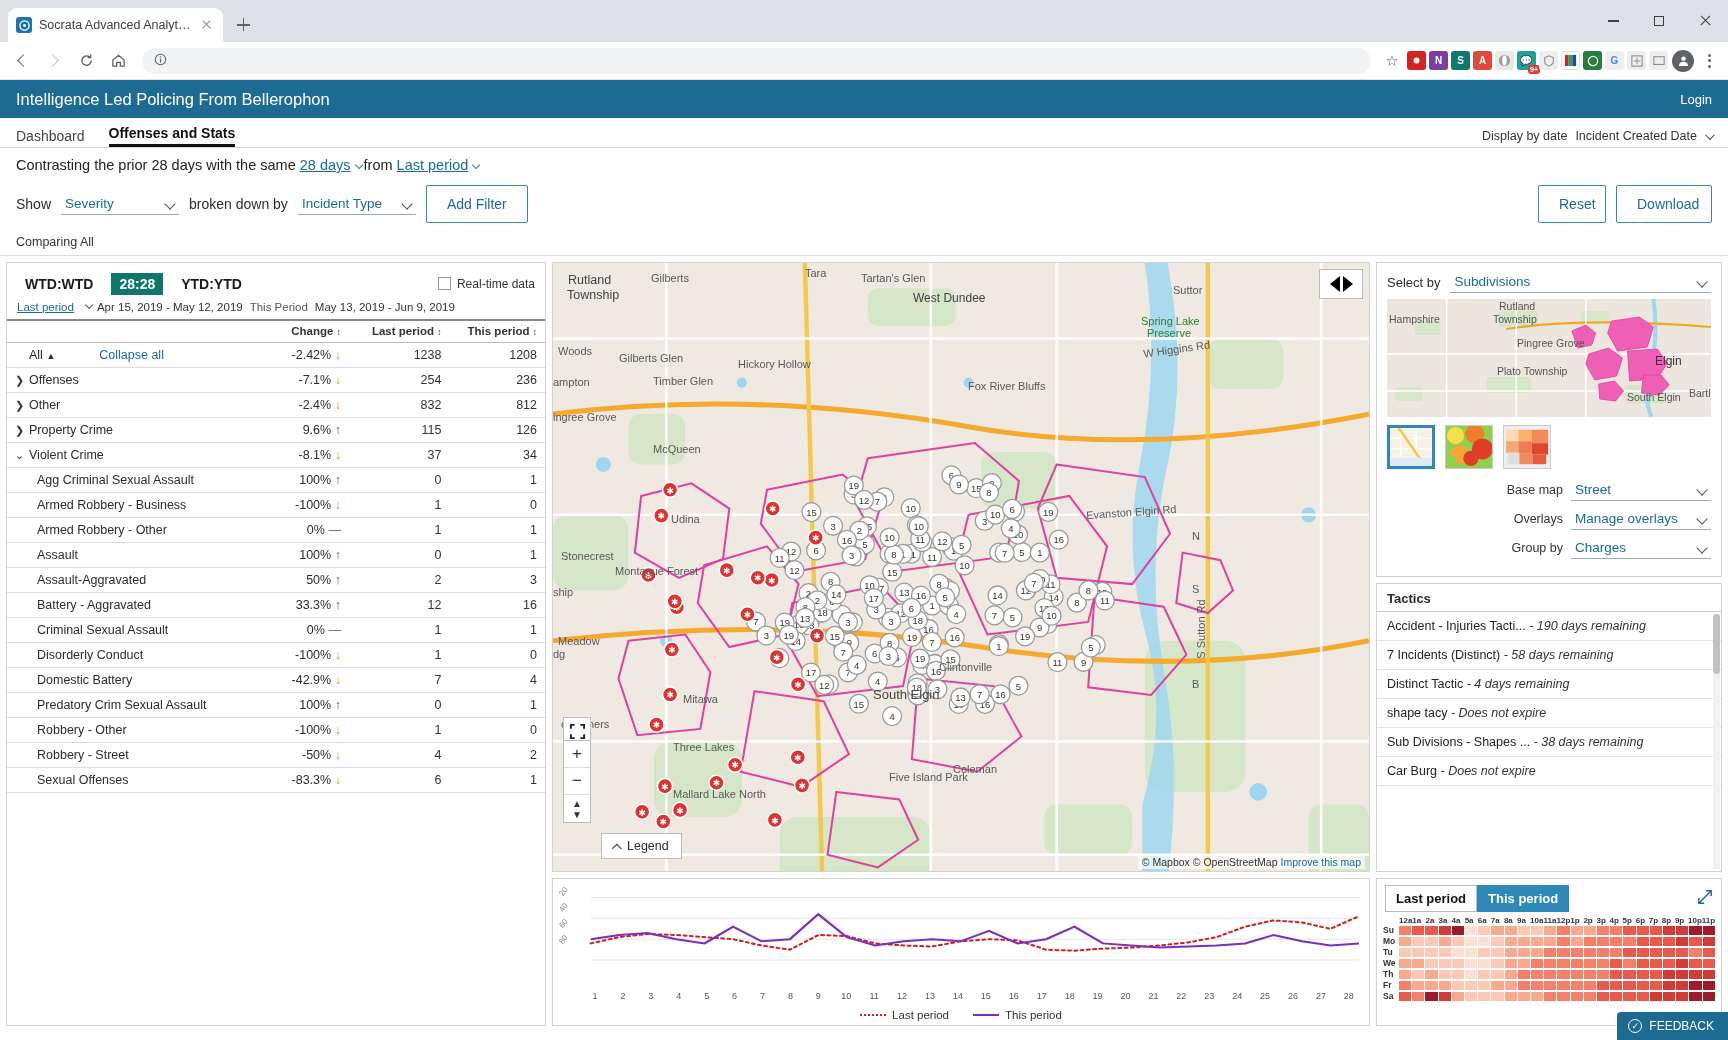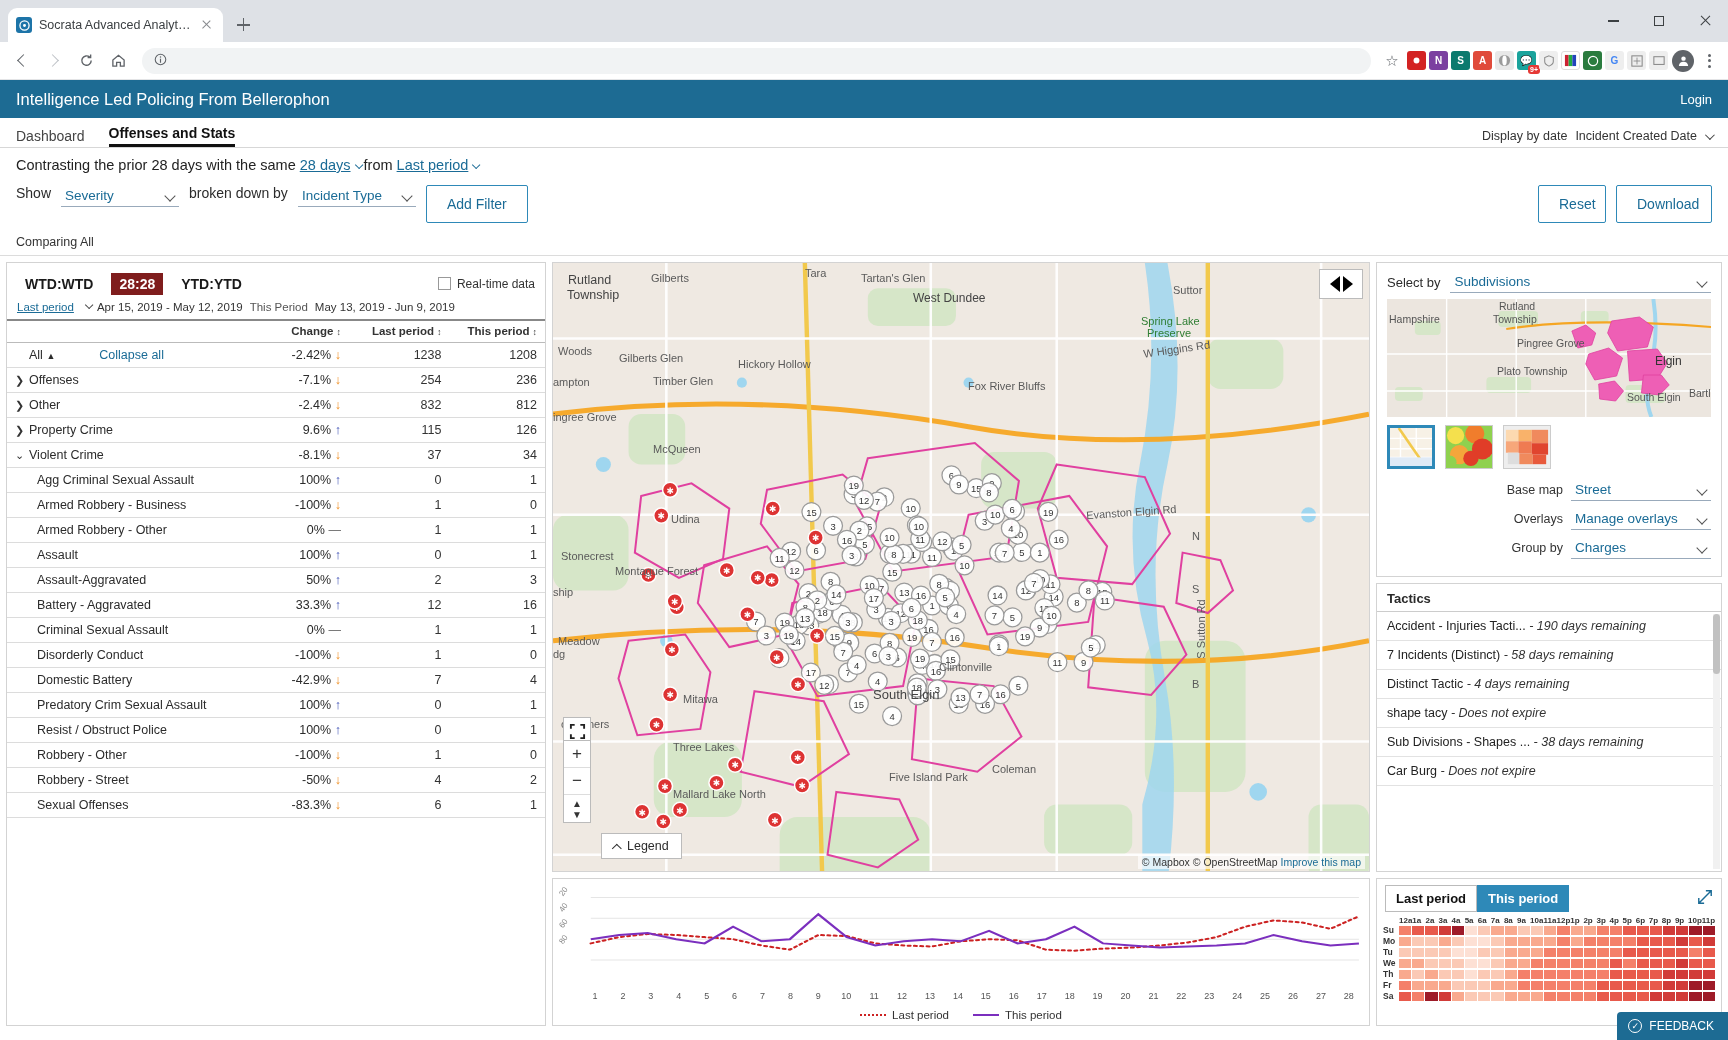--- a/index.html
+++ b/index.html
@@ -64,37 +64,37 @@
   .apptab { font-size:14px; color:#444; padding-bottom:3px; }
   .apptab.active { font-weight:bold; color:#111; border-bottom:3px solid #111; }
   .displayby { margin-left:auto; display:flex; align-items:center; gap:8px; padding-bottom:4px; font-size:12.5px; color:#333; }
   .displayby .sel { color:#333; }
   .chev { display:inline-block; width:7px; height:7px; border-right:1.6px solid #444; border-bottom:1.6px solid #444; transform:rotate(45deg) translateY(-2px); }
 
   .contrast-row { padding:9px 16px 4px; font-size:14.5px; color:#222; }
   .lnk { color:#1a6b96; text-decoration:underline; cursor:pointer; }
   .chev-sm { display:inline-block; width:6px; height:6px; border-right:1.5px solid #1a6b96; border-bottom:1.5px solid #1a6b96; transform:rotate(45deg) translateY(-3px); margin-left:3px; }
 
-  .show-row { display:flex; align-items:flex-start; gap:10px; padding:8px 16px 10px; font-size:14px; }
+  .show-row { display:flex; align-items:center; gap:10px; padding:8px 16px 10px; font-size:14px; }
   .uselect { border:none; border-bottom:1px solid #9ab; color:#1a6b96; background:transparent; font-size:13.5px; padding:3px 18px 3px 4px; width:118px;
              -webkit-appearance:none; appearance:none; position:relative; font-family:"Liberation Sans", sans-serif; }
   .selwrap { position:relative; display:inline-block; }
   .selwrap:after { content:""; position:absolute; right:5px; top:7px; width:7px; height:7px; border-right:1.5px solid #555; border-bottom:1.5px solid #555; transform:rotate(45deg); pointer-events:none; }
   .btn-outline { border:1px solid #2e89b8; color:#1a6b96; background:#fff; padding:10px 20px; font-size:14px; border-radius:2px; cursor:pointer; font-family:"Liberation Sans", sans-serif; }
   .right-btns { margin-left:auto; display:flex; gap:10px; }
   .comparing { padding:2px 16px 6px; font-size:12.5px; color:#333; border-bottom:1px solid #dcdcdc; }
 
   .content { flex:1; display:flex; gap:6px; padding:6px; background:#fff; overflow:hidden; }
   .panel { border:1px solid #d3d3d3; background:#fff; }
 
   
   .left-panel { width:540px; display:flex; flex-direction:column; overflow:hidden; }
   .seg-row { display:flex; align-items:center; padding:10px 10px 6px; gap:10px; }
   .seg { font-size:14px; font-weight:bold; color:#1a1a1a; padding:3px 8px; }
-  .seg.active { background:#7f1d1d; color:#fff; }
+  .seg.active { background:#0f766e; color:#fff; }
   .realtime { margin-left:auto; display:flex; gap:6px; font-size:12px; color:#333; }
   .cb { width:13px; height:13px; border:1px solid #999; background:#fff; display:inline-block; }
   .period-row { display:flex; align-items:center; gap:7px; padding:0 10px 6px; font-size:11.5px; color:#333; }
   .period-row .ddl { color:#1a6b96; text-decoration:underline; }
   .period-row .lbl { color:#555; }
 
   table.stats { width:100%; border-collapse:collapse; font-size:12.5px; }
   table.stats thead th { font-size:11.5px; font-weight:bold; color:#333; padding:4px 8px 5px; border-top:2px solid #888; border-bottom:1px solid #bbb; text-align:right; white-space:nowrap; }
   table.stats thead th.first { text-align:left; }
   table.stats td { padding:5px 8px; border-bottom:1px solid #dcdcdc; white-space:nowrap; }
@@ -449,26 +449,20 @@
                 <td class="num">7</td>
                 <td class="num">4</td>
               </tr>
               <tr>
                 <td class="name"><span class="lvl2">Predatory Crim Sexual Assault</span></td>
                 <td class="chg">100% <span class="up">↑</span></td>
                 <td class="num">0</td>
                 <td class="num">1</td>
               </tr>
               <tr>
-                <td class="name"><span class="lvl2">Resist / Obstruct Police</span></td>
-                <td class="chg">100% <span class="up">↑</span></td>
-                <td class="num">0</td>
-                <td class="num">1</td>
-              </tr>
-              <tr>
                 <td class="name"><span class="lvl2">Robbery - Other</span></td>
                 <td class="chg">-100% <span class="down">↓</span></td>
                 <td class="num">1</td>
                 <td class="num">0</td>
               </tr>
               <tr>
                 <td class="name"><span class="lvl2">Robbery - Street</span></td>
                 <td class="chg">-50% <span class="down">↓</span></td>
                 <td class="num">4</td>
                 <td class="num">2</td>
@@ -1275,21 +1269,21 @@
             <span style="position:absolute;left:8px;top:287px;">Stonecrest</span>
             <span style="position:absolute;left:62px;top:302px;">Montague Forest</span>
             <span style="position:absolute;left:0px;top:323px;">ship</span>
             <span style="position:absolute;left:5px;top:372px;">Meadow</span>
             <span style="position:absolute;left:0px;top:385px;">dg</span>
             <span style="position:absolute;left:130px;top:430px;">Mitawa</span>
             <span style="position:absolute;left:8px;top:455px;">o Corners</span>
             <span style="position:absolute;left:120px;top:478px;">Three Lakes</span>
             <span style="position:absolute;left:320px;top:424px;font-size:13px;color:#444;">South Elgin</span>
             <span style="position:absolute;left:386px;top:398px;">Clintonville</span>
-            <span style="position:absolute;left:400px;top:500px;margin-left:39px;">Coleman</span>
+            <span style="position:absolute;left:400px;top:500px;">Coleman</span>
             <span style="position:absolute;left:336px;top:508px;">Five Island Park</span>
             <span style="position:absolute;left:120px;top:525px;">Mallard Lake North</span>
             <span style="position:absolute;left:533px;top:243px;transform:rotate(-4deg);">Evanston Elgin Rd</span>
             <span style="position:absolute;left:590px;top:80px;transform:rotate(-8deg);">W Higgins Rd</span>
             <span style="position:absolute;left:618px;top:360px;transform:rotate(-90deg);">S Sutton Rd</span>
             <span style="position:absolute;left:588px;top:52px;color:#2e7d32;">Spring Lake</span>
             <span style="position:absolute;left:594px;top:64px;color:#2e7d32;">Preserve</span>
             <span style="position:absolute;left:620px;top:21px;">Suttor</span>
             <span style="position:absolute;left:639px;top:415px;">B</span>
             <span style="position:absolute;left:639px;top:267px;">N</span>

